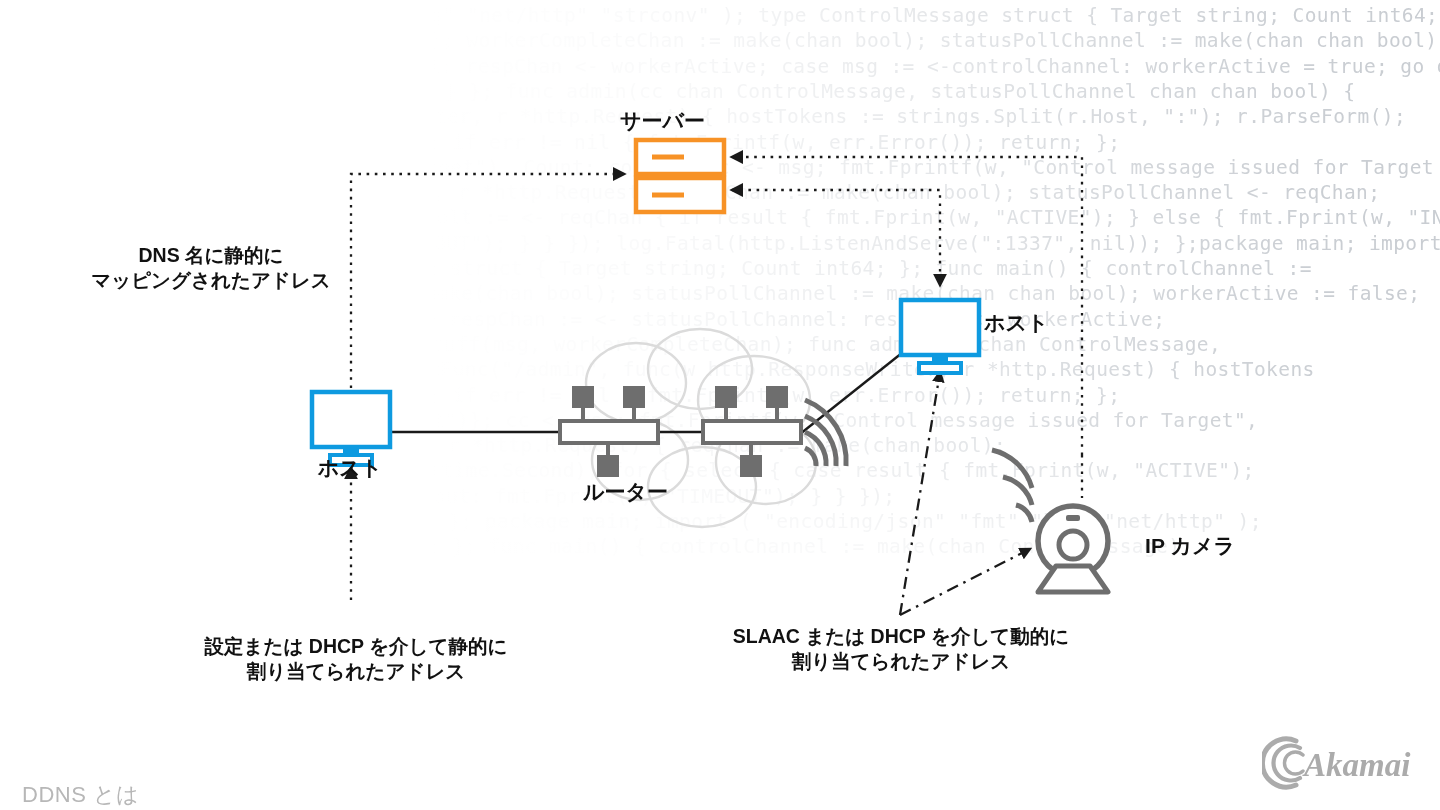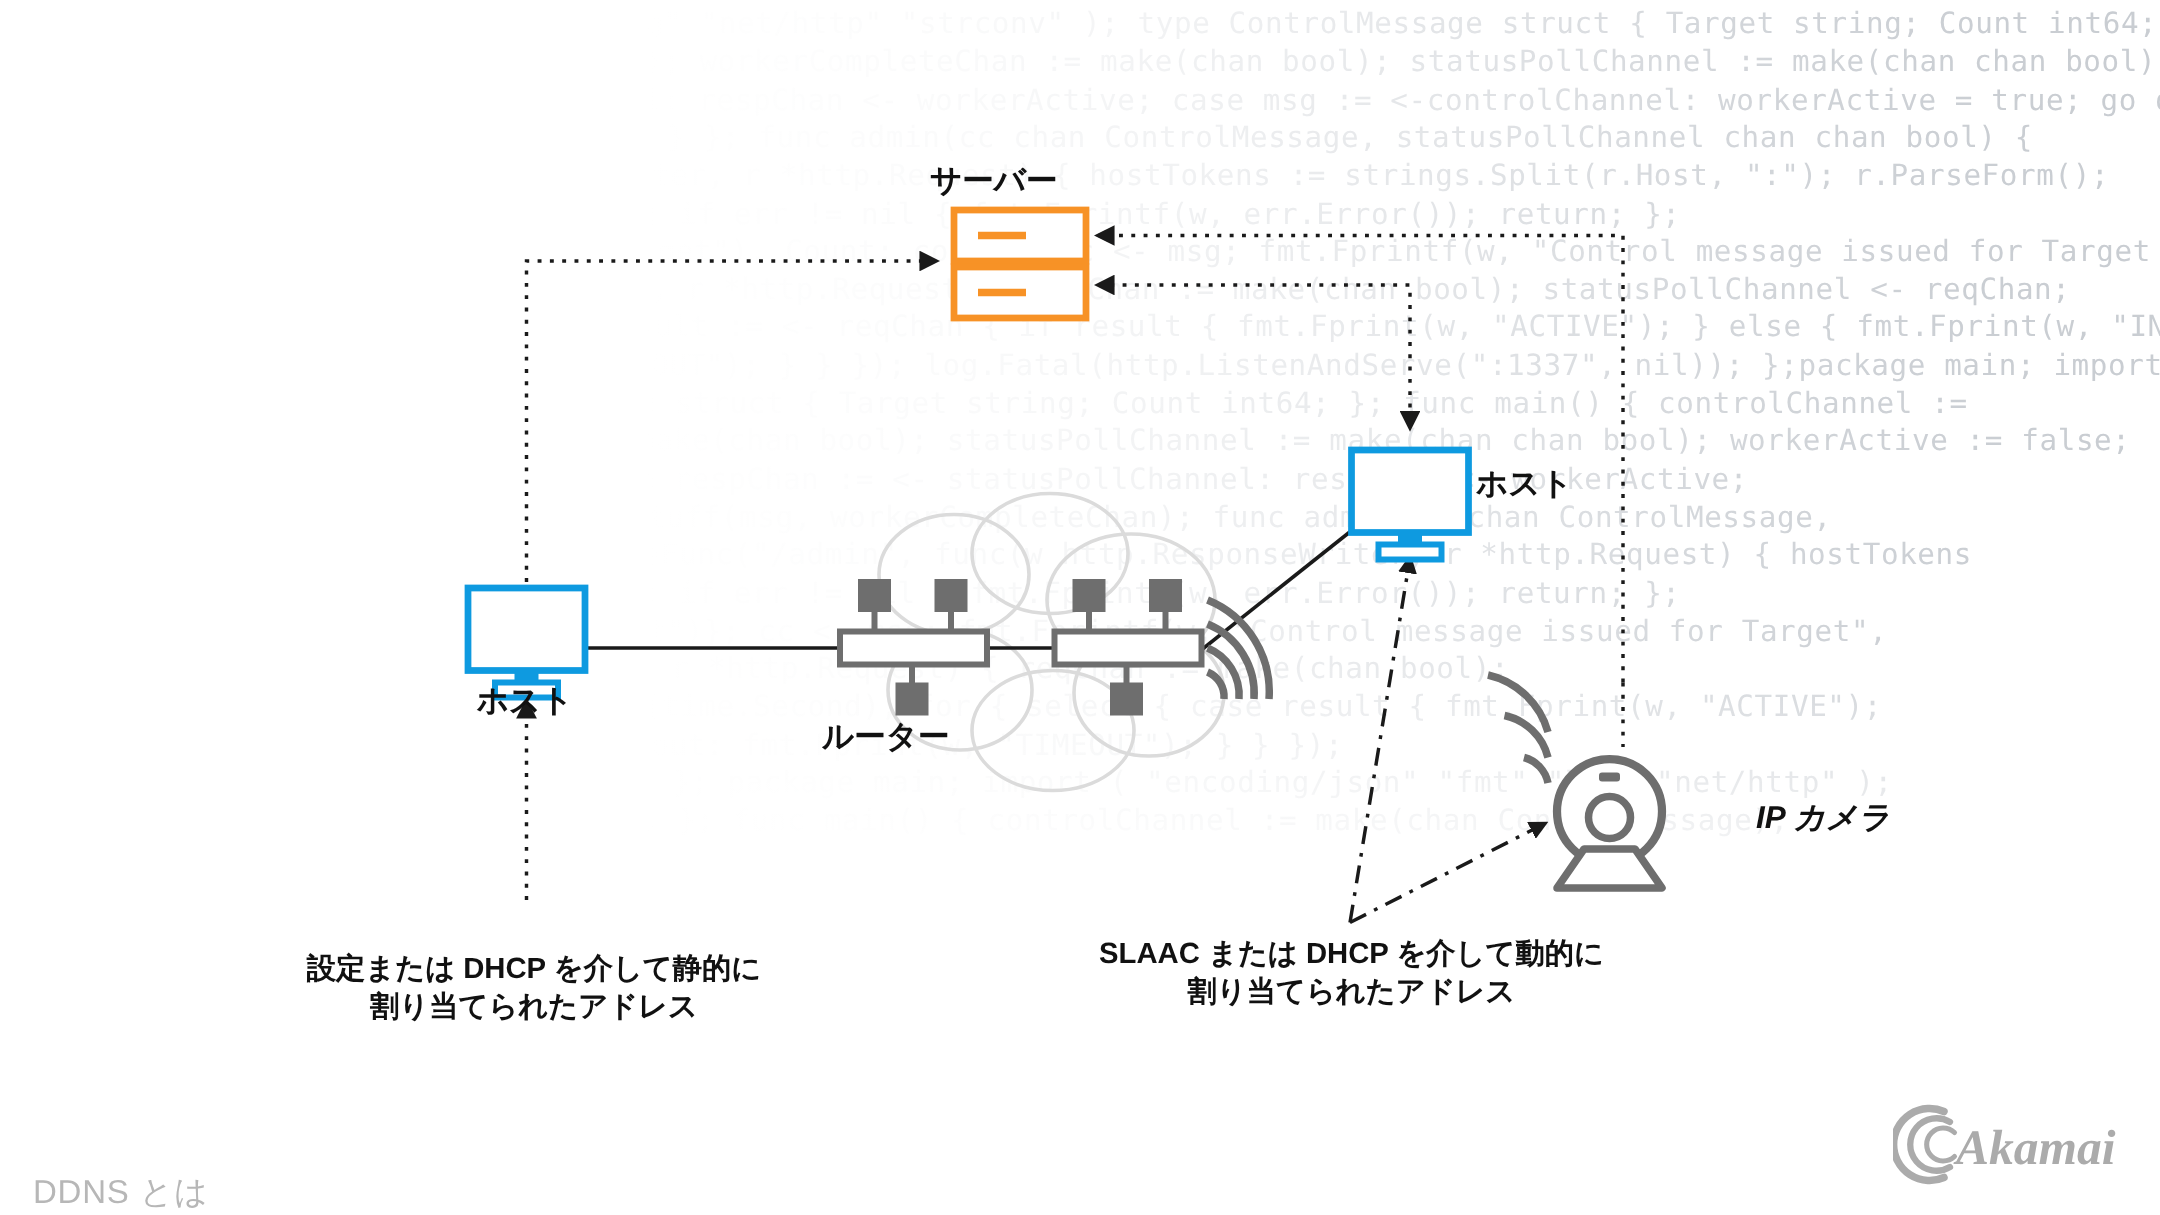--- a/index.html
+++ b/index.html
@@ -75,24 +75,24 @@
     color: #111111;
     font-weight: bold;
     line-height: 1.28;
     white-space: pre-line;
   }
   .lbl.node { font-size: 21px; }
   .lbl.note { font-size: 19.5px; text-align: center; }
 
   #label-server      { left: 620px; top: 108px; width: 120px; text-align: left; }
   #label-host-left   { left: 300px; top: 455px; width: 100px; text-align: center; }
-  #label-router      { left: 548px; top: 479px; width: 120px; text-align: left; }
+  #label-router      { left: 548px; top: 479px; width: 120px; text-align: right; }
   #label-router-wifi { left: 742px; top: 499px; width: 180px; text-align: center; }
   #label-host-right  { left: 984px; top: 310px; width: 100px; text-align: left; }
-  #label-ipcam       { left: 1120px; top: 533px; width: 140px; text-align: right; font-style: italic; }
+  #label-ipcam       { left: 1120px; top: 533px; width: 140px; text-align: center; }
 
   #note-static-dns   { left: 75px;  top: 243px; width: 272px; }
   #note-dynamic-dns  { left: 1078px; top: 275px; width: 280px; }
   #note-static-addr  { left: 178px; top: 610px; width: 356px; margin-top: 24px; }
   #note-dynamic-addr { left: 715px; top: 624px; width: 372px; }
 
   
   #footer-caption {
     position: absolute;
     left: 22px;
@@ -236,20 +236,22 @@
       <path d="M 1056 566 L 1090 566 L 1108 592 L 1038 592 Z" fill="#ffffff" stroke="#6E6E6E" stroke-width="5" stroke-linejoin="round"></path>
     </g>
   </svg>
 
   <div class="lbl node" id="label-server">サーバー</div>
   <div class="lbl node" id="label-host-left">ホスト</div>
   <div class="lbl node" id="label-router">ルーター</div>
   <div class="lbl node" id="label-host-right">ホスト</div>
   <div class="lbl node" id="label-ipcam">IP カメラ</div>
 
+  <div class="lbl note" id="note-static-dns">DNS 名に静的に
+マッピングされたアドレス</div>
   <div class="lbl note" id="note-static-addr">設定または DHCP を介して静的に
 割り当てられたアドレス</div>
   <div class="lbl note" id="note-dynamic-addr">SLAAC または DHCP を介して動的に
 割り当てられたアドレス</div>
 
   <div id="footer-caption">DDNS とは</div>
 
   <svg id="akamai-logo" viewBox="0 0 165 56" xmlns="http://www.w3.org/2000/svg">
     <g fill="none" stroke="#ABABAB" stroke-linecap="round">
       <path d="M 34 6 A 24 24 0 1 0 34 50" stroke-width="5"></path>

